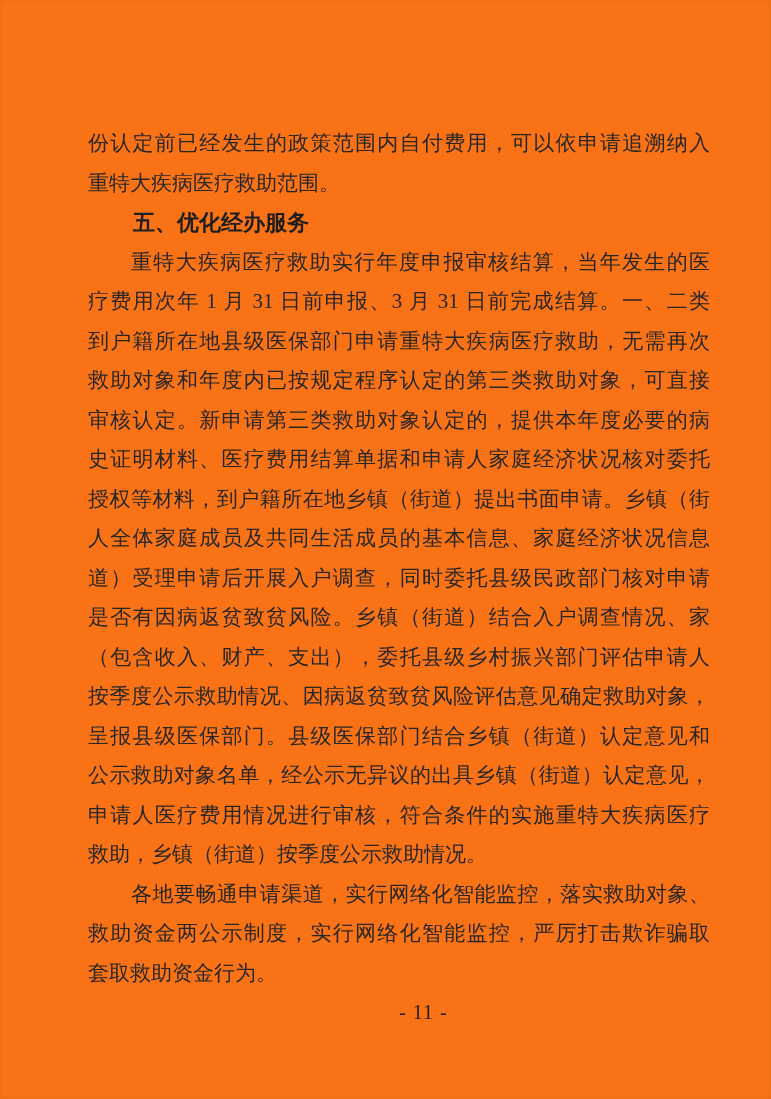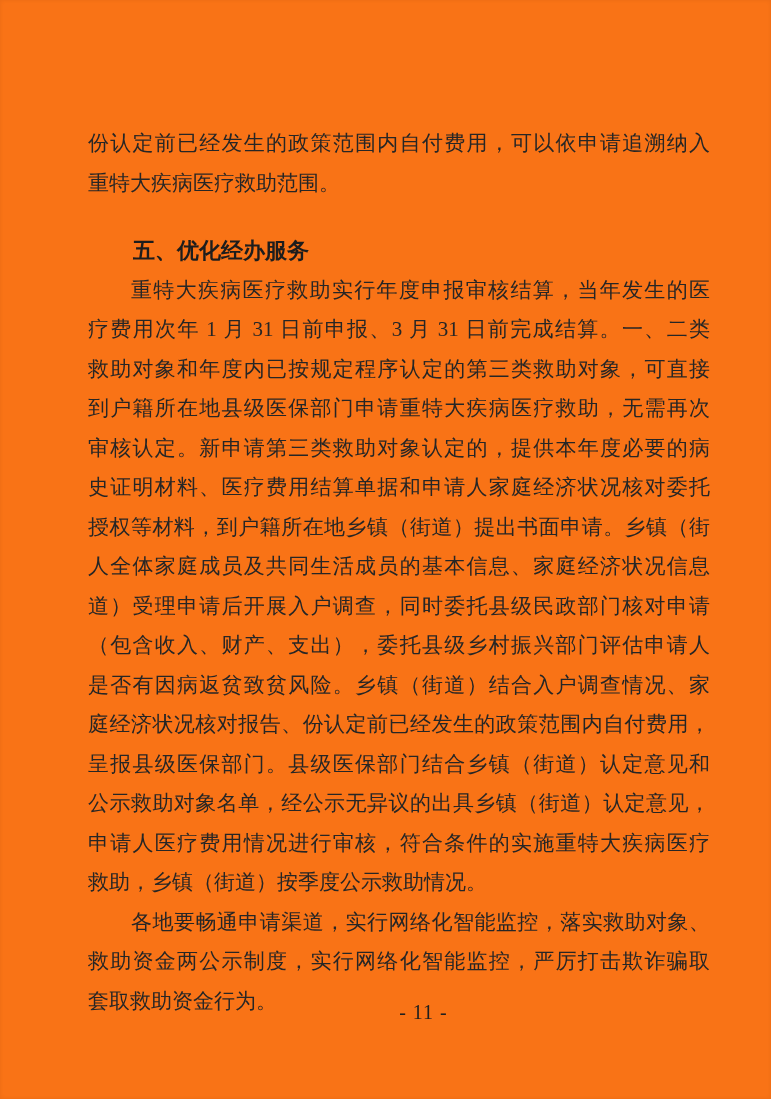--- a/index.html
+++ b/index.html
@@ -46,21 +46,20 @@
     text-indent: 43px;
   }
   .line.heading {
     font-family: "Liberation Sans", "DejaVu Sans", sans-serif;
     font-weight: bold;
     font-size: 22px;
     color: #1d1d1d;
     text-align: right;
     text-align-last: left;
     text-indent: 45px;
-    margin-top: 28px;
   }
   .footer {
     position: absolute;
     top: 1001px;
     left: 0;
     width: 100%;
     text-align: center;
     font-size: 20px;
     letter-spacing: 1px;
     color: #1f1f1f;
@@ -74,30 +73,30 @@
 </head>
 <body>
 
 <div class="page">
   <main class="content">
     <p class="line">份认定前已经发生的政策范围内自付费用，可以依申请追溯纳入</p>
     <p class="line end">重特大疾病医疗救助范围。</p>
     <h2 class="line heading">五、优化经办服务</h2>
     <p class="line indent">重特大疾病医疗救助实行年度申报审核结算，当年发生的医</p>
     <p class="line">疗费用次年 1 月 31 日前申报、3 月 31 日前完成结算。一、二类</p>
+    <p class="line">到户籍所在地县级医保部门申请重特大疾病医疗救助，无需再次</p>
     <p class="line">救助对象和年度内已按规定程序认定的第三类救助对象，可直接</p>
-    <p class="line">到户籍所在地县级医保部门申请重特大疾病医疗救助，无需再次</p>
     <p class="line">审核认定。新申请第三类救助对象认定的，提供本年度必要的病</p>
     <p class="line">史证明材料、医疗费用结算单据和申请人家庭经济状况核对委托</p>
     <p class="line">授权等材料，到户籍所在地乡镇（街道）提出书面申请。乡镇（街</p>
     <p class="line">人全体家庭成员及共同生活成员的基本信息、家庭经济状况信息</p>
     <p class="line">道）受理申请后开展入户调查，同时委托县级民政部门核对申请</p>
+    <p class="line">是否有因病返贫致贫风险。乡镇（街道）结合入户调查情况、家</p>
     <p class="line">（包含收入、财产、支出），委托县级乡村振兴部门评估申请人</p>
-    <p class="line">是否有因病返贫致贫风险。乡镇（街道）结合入户调查情况、家</p>
-    <p class="line">庭经济状况核对报告、份认定前已经发生的政策范围内自付费用，</p>
+    <p class="line">按季度公示救助情况、因病返贫致贫风险评估意见确定救助对象，</p>
     <p class="line">呈报县级医保部门。县级医保部门结合乡镇（街道）认定意见和</p>
     <p class="line">公示救助对象名单，经公示无异议的出具乡镇（街道）认定意见，</p>
     <p class="line">申请人医疗费用情况进行审核，符合条件的实施重特大疾病医疗</p>
     <p class="line end">救助，乡镇（街道）按季度公示救助情况。</p>
     <p class="line indent">各地要畅通申请渠道，实行网络化智能监控，落实救助对象、</p>
     <p class="line">救助资金两公示制度，实行网络化智能监控，严厉打击欺诈骗取</p>
     <p class="line end">套取救助资金行为。</p>
   </main>
   <footer class="footer">
     <span>- 11 -</span>

